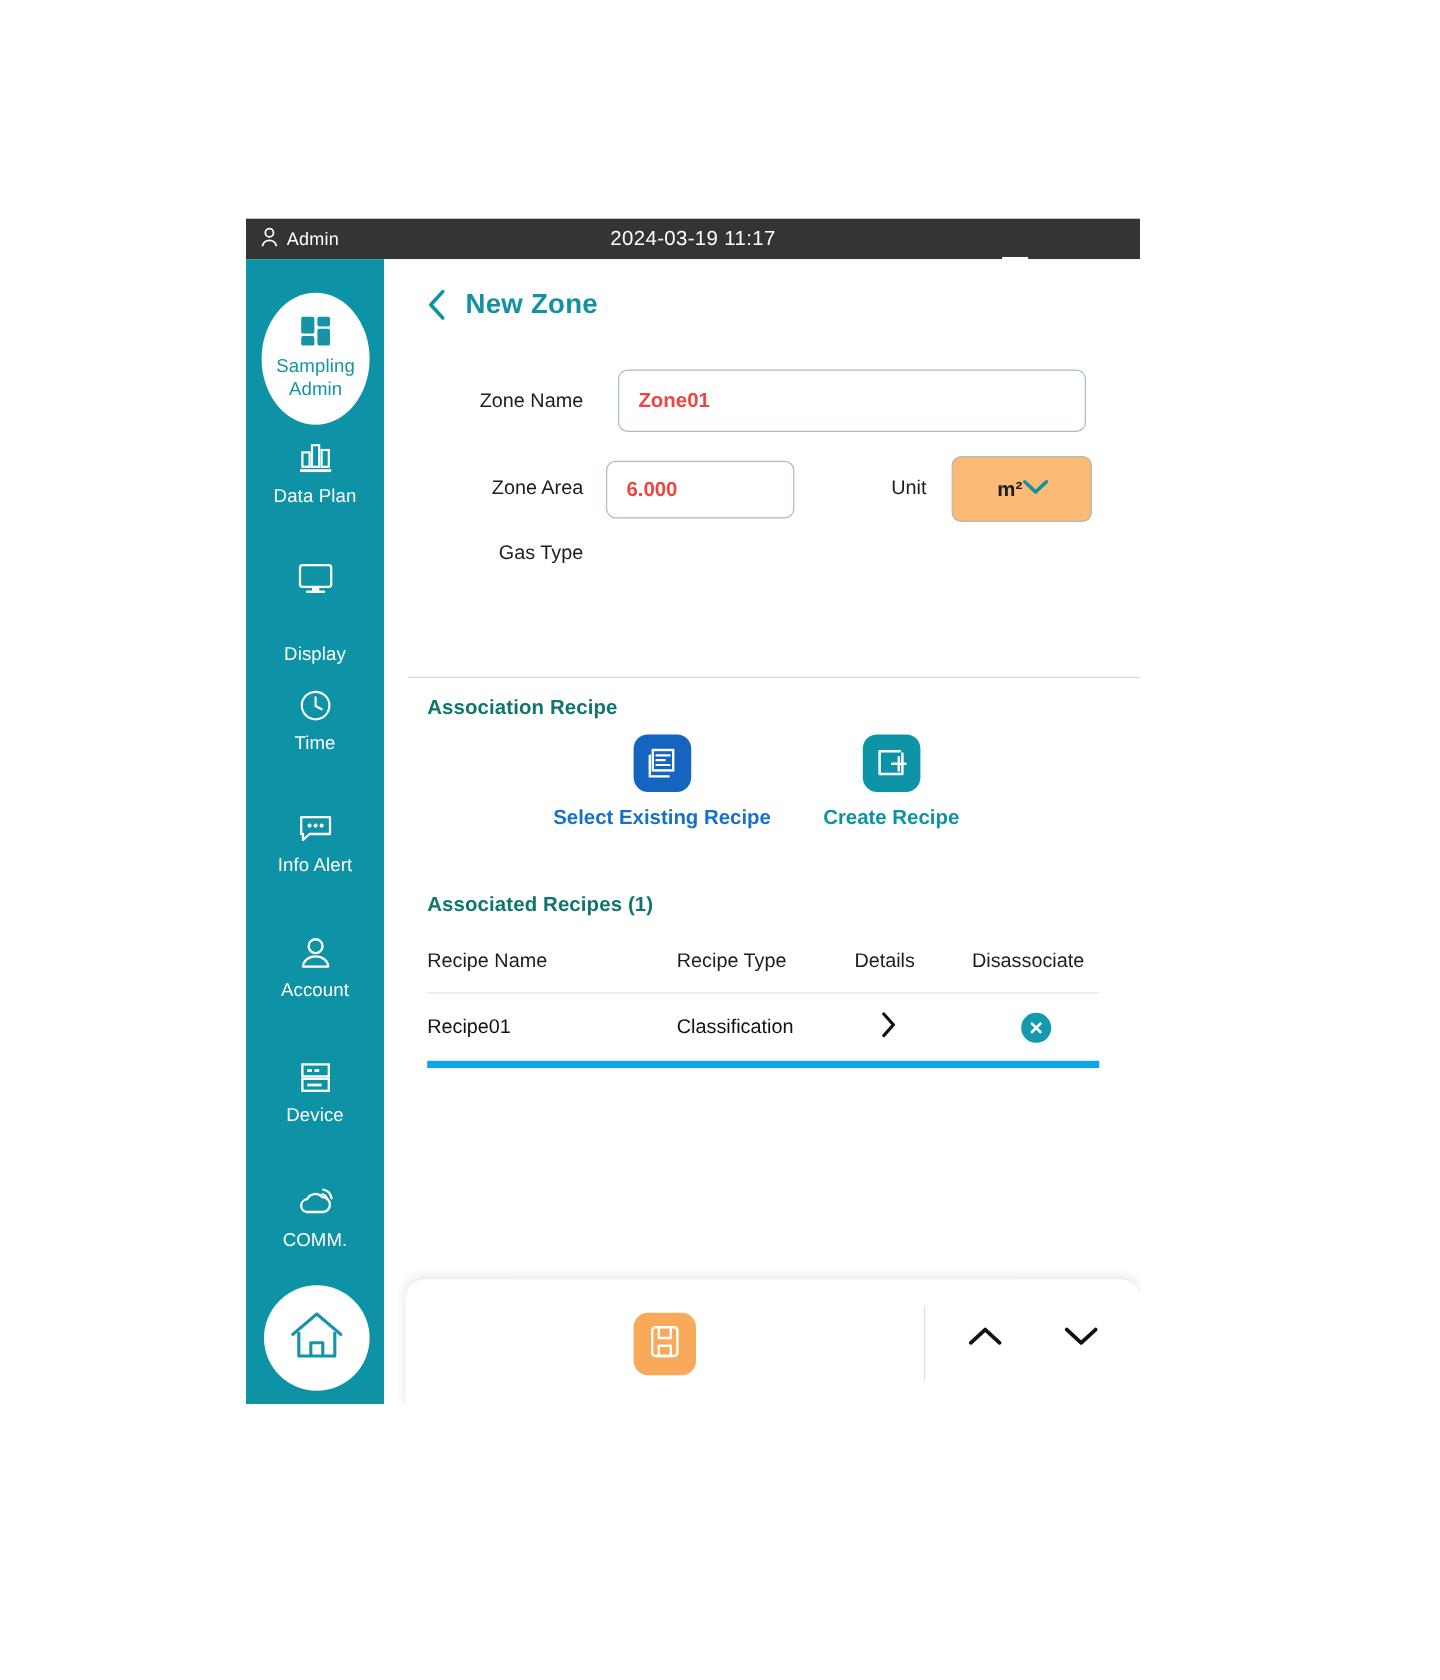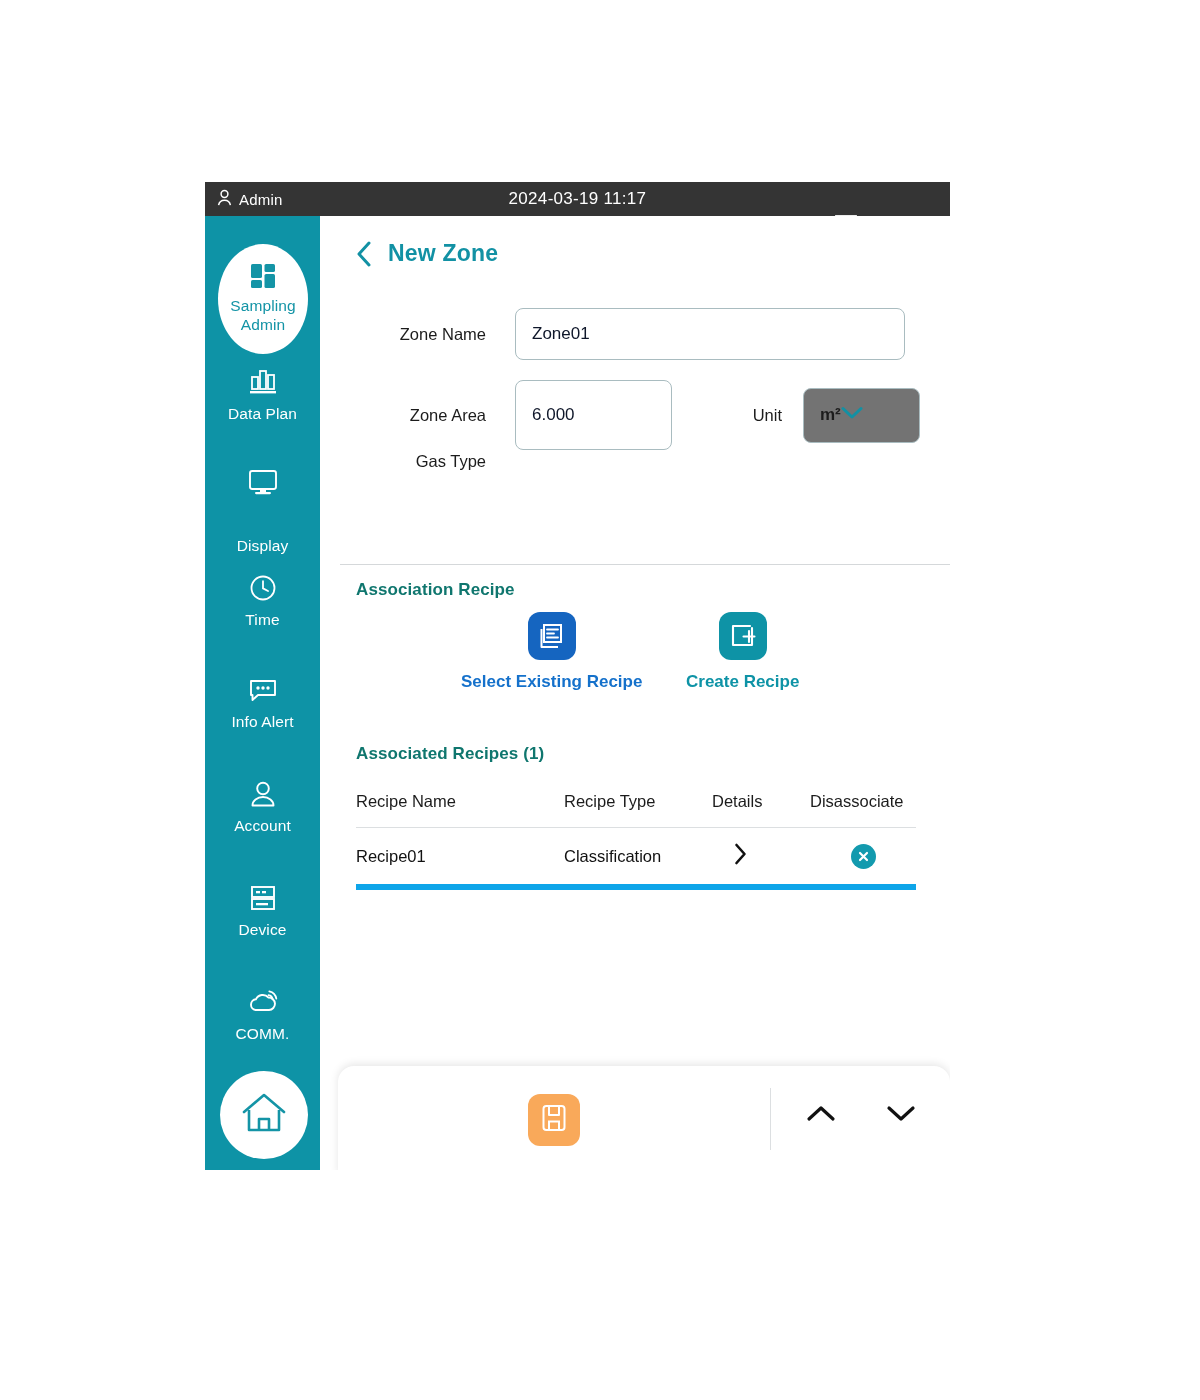--- a/index.html
+++ b/index.html
@@ -92,39 +92,39 @@
   
   .form-row { position: absolute; display: flex; align-items: center; }
   .f-label {
     font-size: 16.5px; color: #1c1c1c; text-align: right;
   }
   .field {
     border: 1.4px solid #a9bcc0; border-radius: 8px;
     background: #ffffff;
     display: flex; align-items: center;
     padding: 12px 16px;
-    font-size: 17px; font-weight: normal; color: #0f172a;
+    font-size: 17px; font-weight: bold; color: #ef4444;
     cursor: text;
   }
   .select {
     border: 1.4px solid #a9bcc0; border-radius: 8px;
-    background: #737373;
-    display: flex; align-items: center; justify-content: flex-start;
+    background: #fdba74;
+    display: flex; align-items: center; justify-content: center;
     padding: 0 14px 0 16px;
     font-size: 17px; font-weight: bold; color: #1c1c1c;
     cursor: pointer;
   }
 
   #row-name  { left: 36px; top: 92px; }
   #row-name .f-label { width: 130px; }
   #row-name .field { width: 390px; height: 52px; margin-left: 29px; }
 
   #row-area  { left: 36px; top: 164px; }
   #row-area .f-label { width: 130px; }
-  #row-area .field { width: 157px; height: 70px; margin-left: 29px; text-align: right; }
+  #row-area .field { width: 157px; height: 48px; margin-left: 19px; text-align: right; }
   #row-area .unit-label { width: 52px; text-align: right; font-size: 16.5px; color:#1c1c1c; margin-left: 58px;}
   #row-area .select { width: 117px; height: 55px; margin-left: 21px; }
 
   #row-gas   { left: 36px; top: 236px; }
   #row-gas .f-label { width: 130px; }
   #row-gas .select { width: 157px; height: 55px; margin-left: 29px; }
 
   .divider {
     position: absolute; left: 20px; top: 348px;
     width: 610px; height: 1px; background: #d5d8da;

